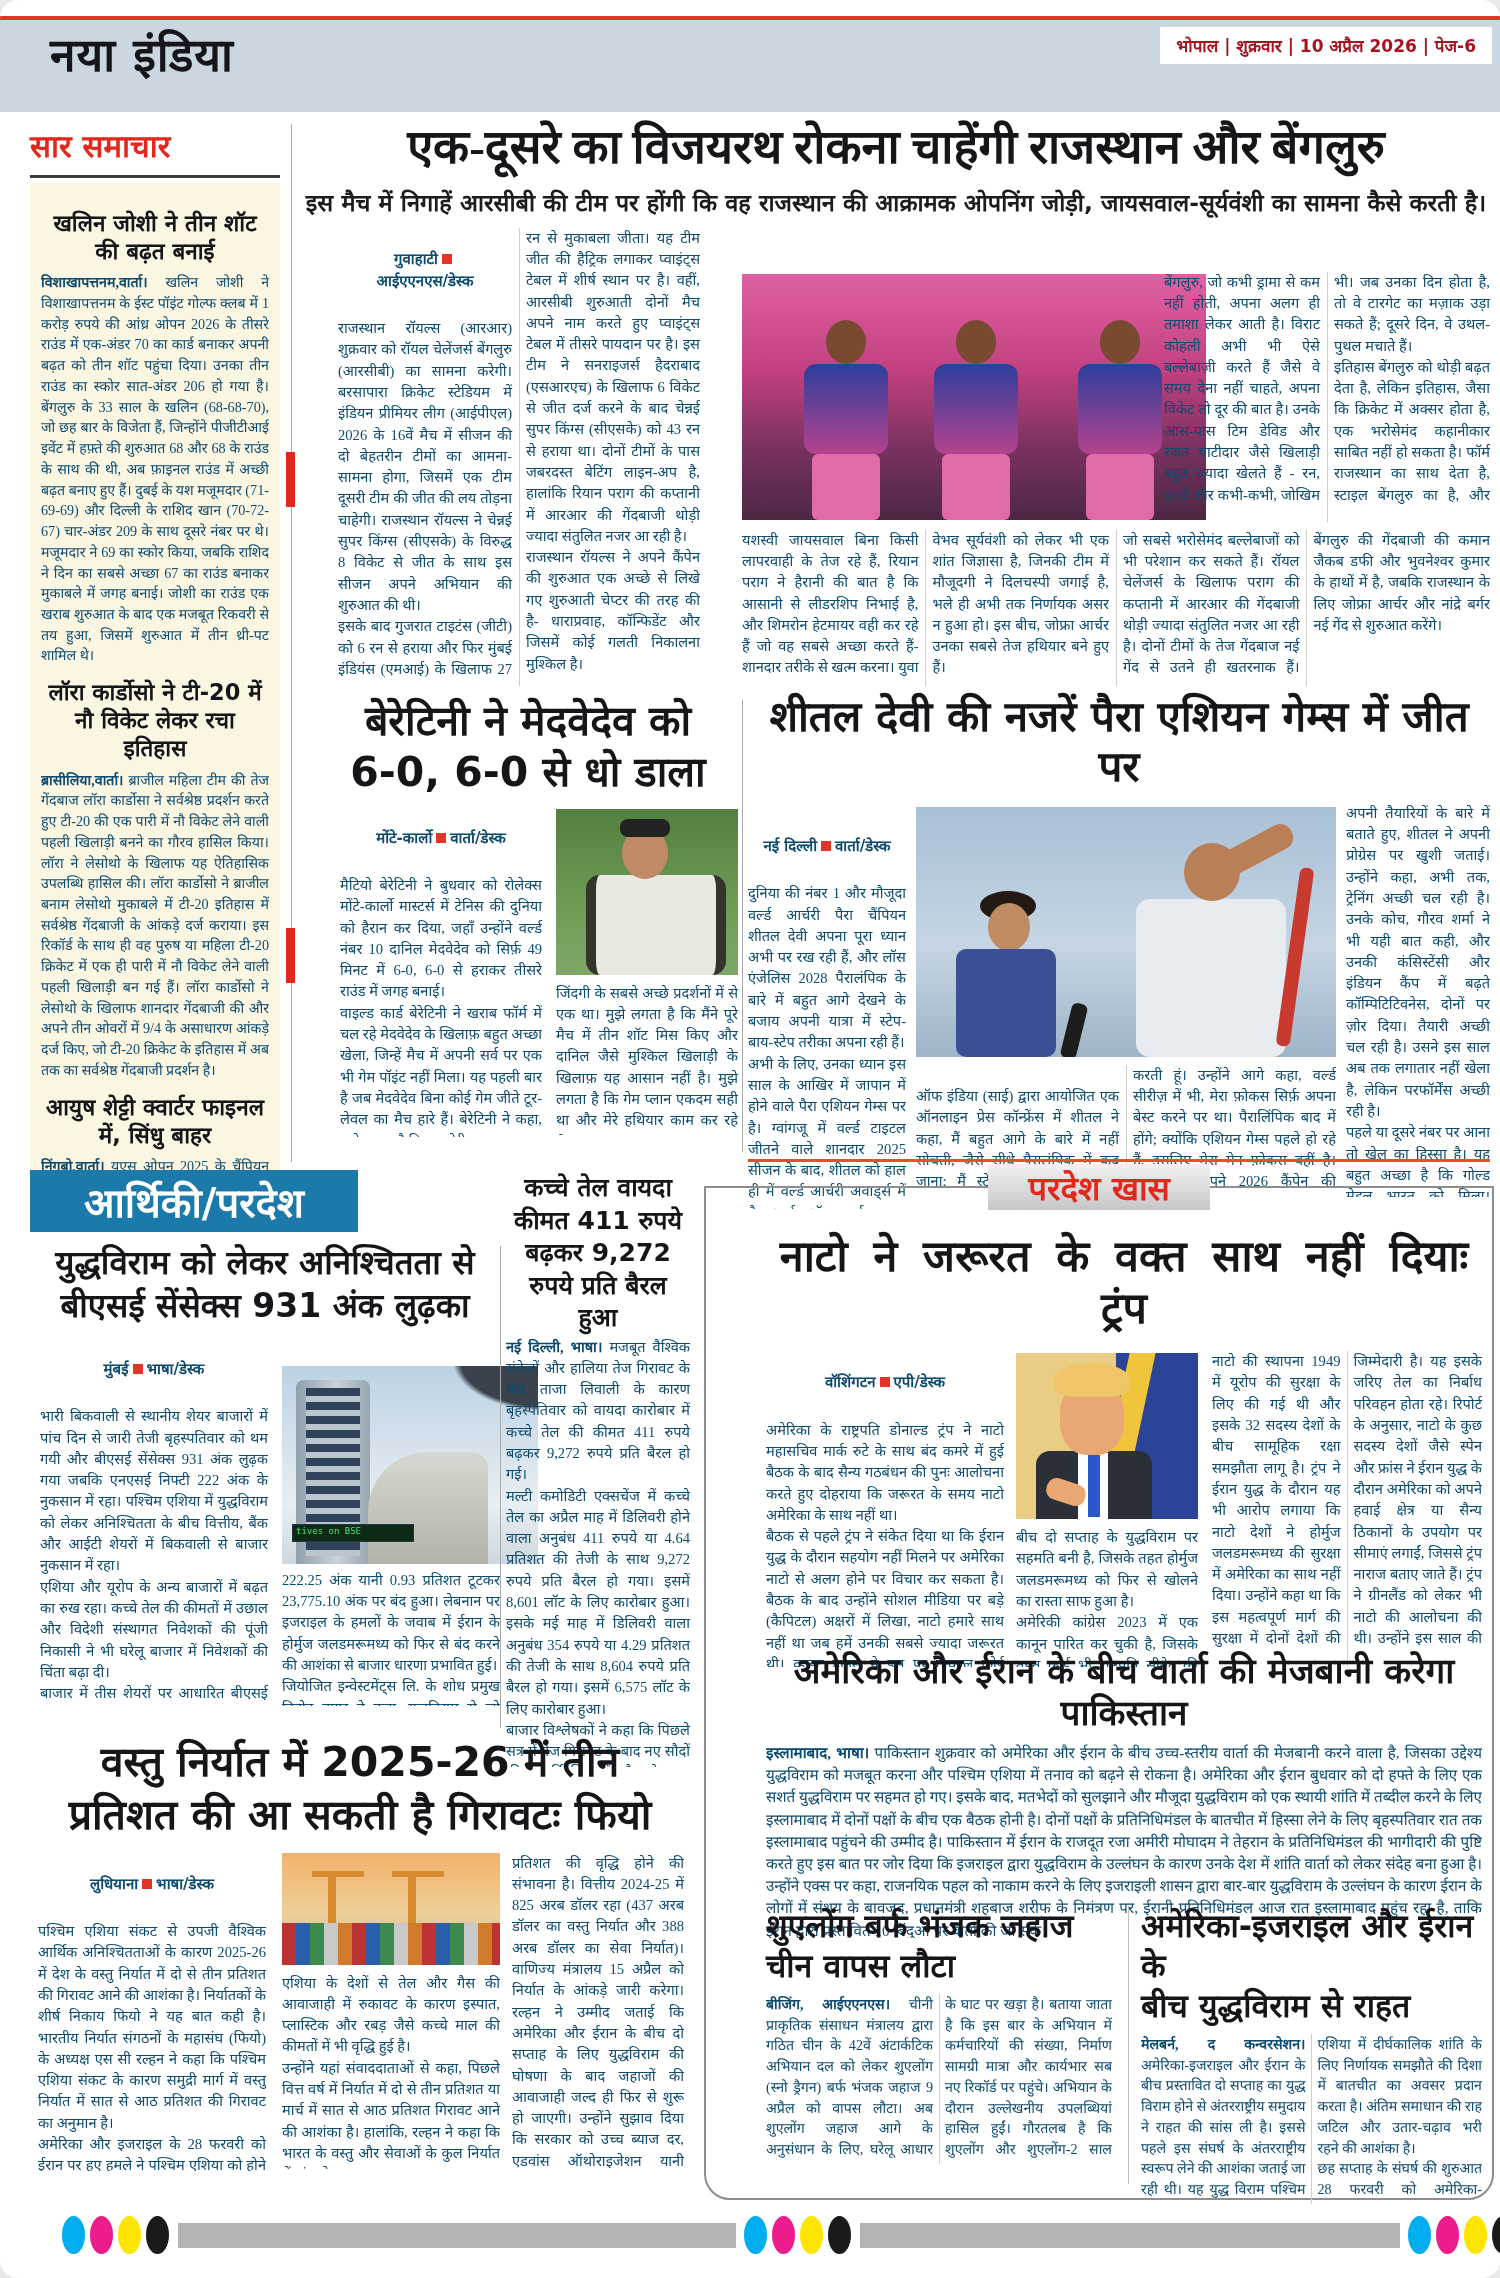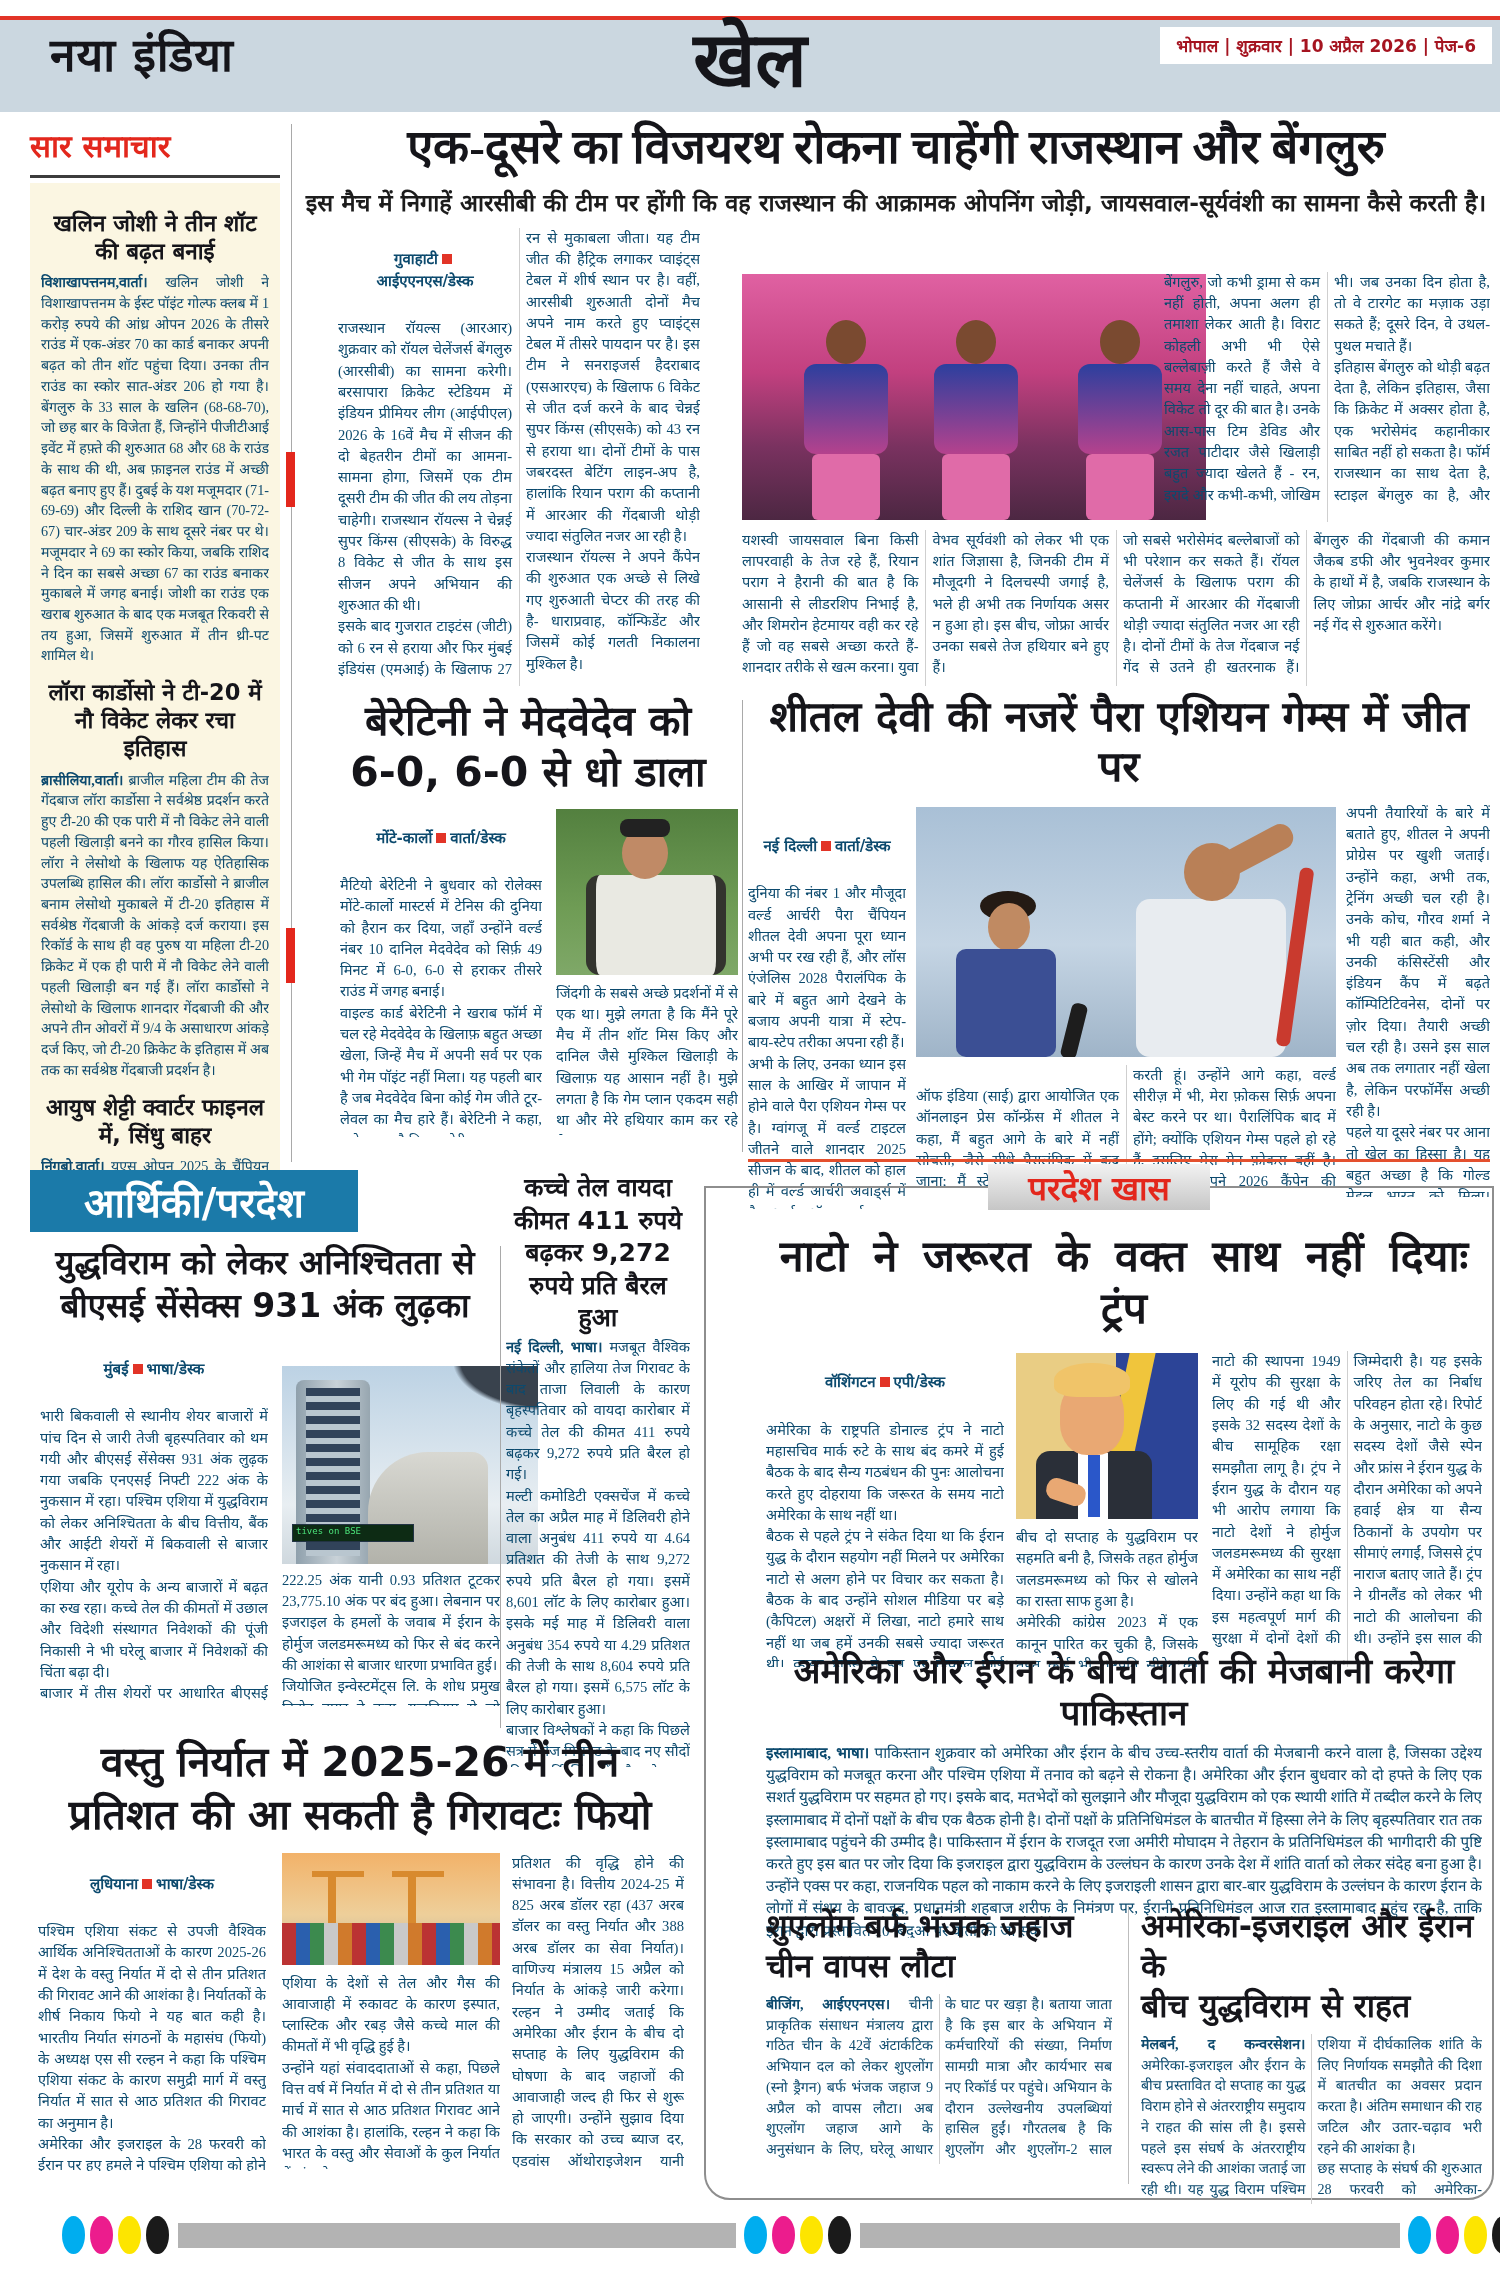--- a/index.html
+++ b/index.html
@@ -1,17 +1,17 @@
 <!DOCTYPE html>
 <html><head>
 <meta charset="utf-8">
 <style>
   html,body{margin:0;padding:0;background:#e9e9e9;}
   .page{position:relative;width:1500px;height:2278px;background:#ffffff;overflow:hidden;
-        font-family:"Liberation Serif","DejaVu Serif",serif;color:#1c1c1c;}
+        font-family:"Liberation Serif","DejaVu Serif",serif;color:#1c1c1c;border-radius:18px;}
   .abs{position:absolute;}
   .hl{font-family:"DejaVu Sans","Liberation Sans",sans-serif;font-weight:900;color:#15151a;}
   .bd{font-size:14.6px;line-height:1.46;text-align:justify;white-space:pre-line;overflow:hidden;color:#0c4a6e;}
   .dl{font-family:"DejaVu Sans","Liberation Sans",sans-serif;font-weight:700;font-size:15px;text-align:center;margin-bottom:4px;}
   .sq{display:inline-block;width:10px;height:10px;background:#e23427;margin:0 4px;}
   .col-rule{column-rule:1px solid #cfcfcf;column-fill:auto;}
   .photo{position:absolute;overflow:hidden;background:#999;}
   
   .top-rule{left:0;top:16px;width:1500px;height:4px;background:#e23427;}
   .band{left:0;top:20px;width:1500px;height:92px;background:#cbd7e0;}
@@ -135,21 +135,20 @@
 </style>
 </head>
 <body>
 
 <div class="page">
 
   <div class="abs top-rule"></div>
   <div class="abs band"></div>
   <div class="abs logo hl">नया इंडिया</div>
   <div class="abs edition">भोपाल | शुक्रवार | 10 अप्रैल 2026 | पेज-6</div>
-  <div class="abs section-title hl">खेल</div>
 
   <div class="abs saar">
     <div class="saar-title hl">सार समाचार</div>
     <div class="saar-box">
       <div>
         <div class="saar-h hl">खलिन जोशी ने तीन शॉट की बढ़त बनाई</div>
         <div class="bd saar-b"><b class="lead-in">विशाखापत्तनम,वार्ता।</b> <span>खलिन जोशी ने विशाखापत्तनम के ईस्ट पॉइंट गोल्फ क्लब में 1 करोड़ रुपये की आंध्र ओपन 2026 के तीसरे राउंड में एक-अंडर 70 का कार्ड बनाकर अपनी बढ़त को तीन शॉट पहुंचा दिया। उनका तीन राउंड का स्कोर सात-अंडर 206 हो गया है। बेंगलुरु के 33 साल के खलिन (68-68-70), जो छह बार के विजेता हैं, जिन्होंने पीजीटीआई इवेंट में हफ़्ते की शुरुआत 68 और 68 के राउंड के साथ की थी, अब फ़ाइनल राउंड में अच्छी बढ़त बनाए हुए हैं। दुबई के यश मजूमदार (71-69-69) और दिल्ली के राशिद खान (70-72-67) चार-अंडर 209 के साथ दूसरे नंबर पर थे। मजूमदार ने 69 का स्कोर किया, जबकि राशिद ने दिन का सबसे अच्छा 67 का राउंड बनाकर मुकाबले में जगह बनाई। जोशी का राउंड एक खराब शुरुआत के बाद एक मजबूत रिकवरी से तय हुआ, जिसमें शुरुआत में तीन थ्री-पट शामिल थे।</span></div>
       </div>
       <div>
         <div class="saar-h hl">लॉरा कार्डोसो ने टी-20 में नौ विकेट लेकर रचा इतिहास</div>

